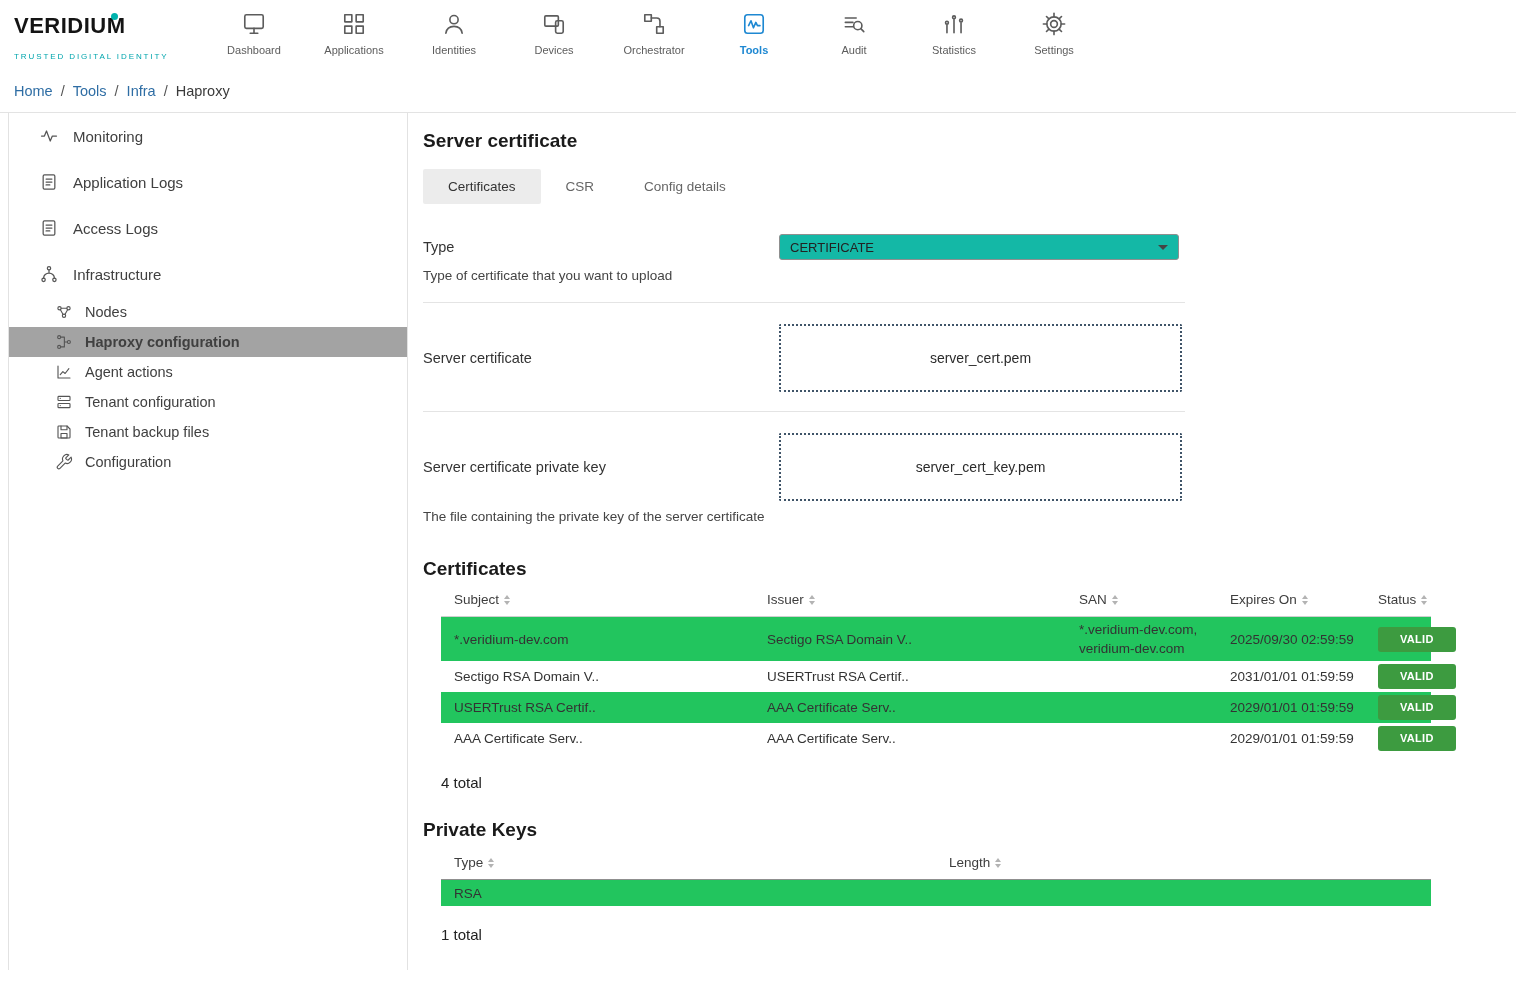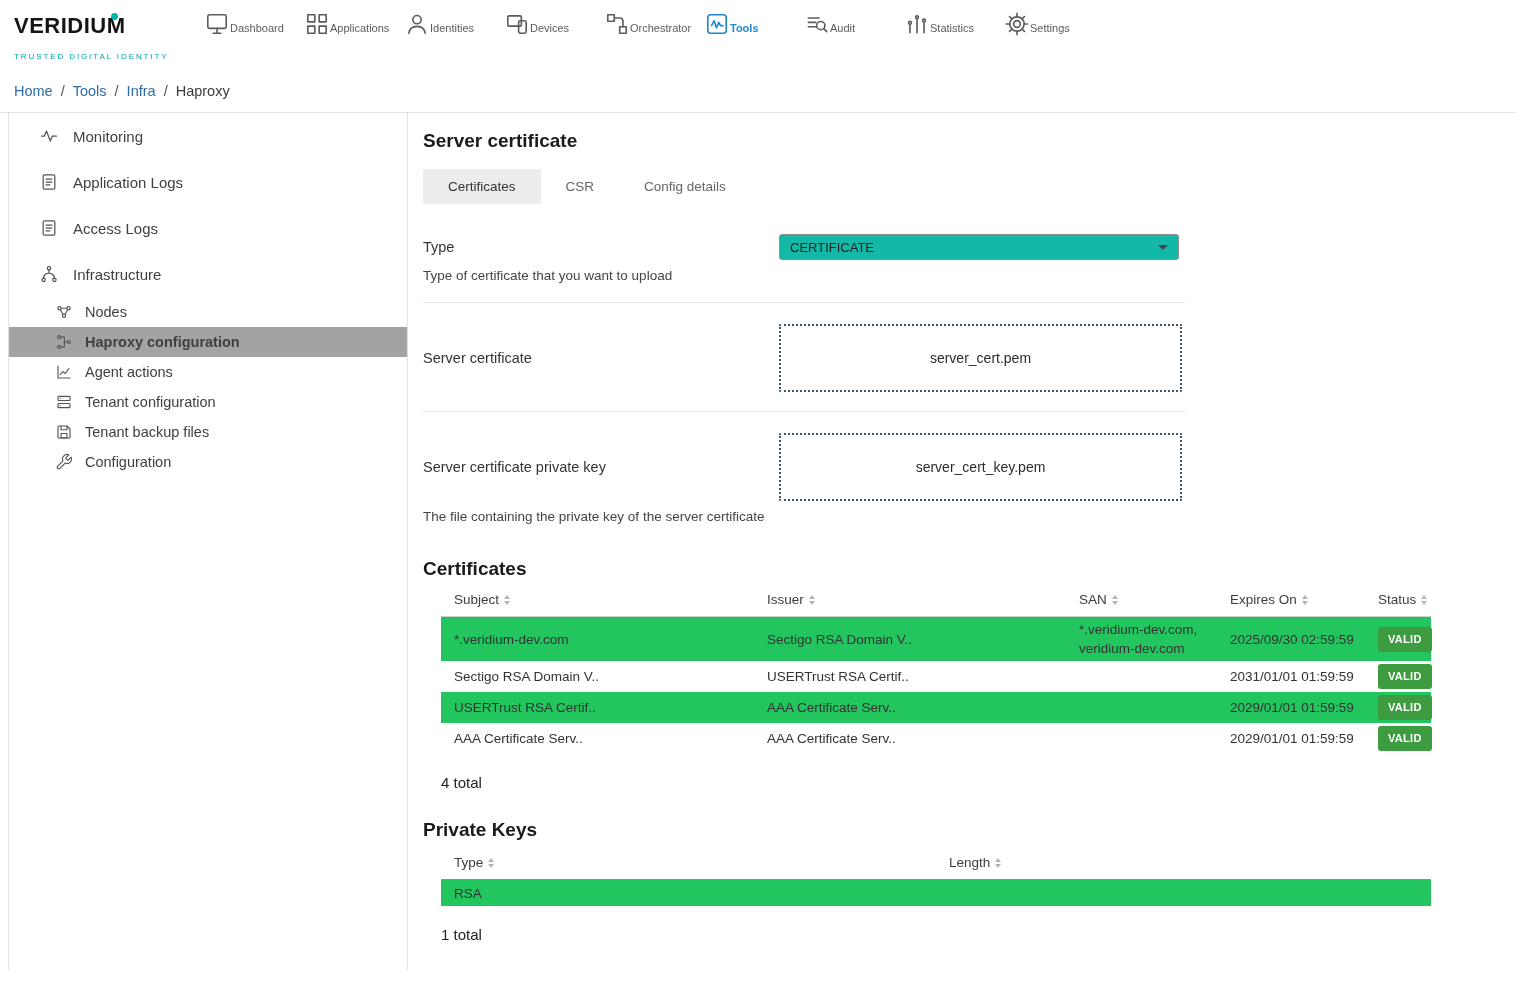--- a/index.html
+++ b/index.html
@@ -5,21 +5,21 @@
   html,body{margin:0;padding:0;background:#fff;width:1516px;height:985px;overflow:hidden;
     font-family:"Liberation Sans",sans-serif;color:#333;}
 
   
   .topbar{display:flex;align-items:flex-start;height:76px;padding-left:14px;box-sizing:border-box;}
   .logo{margin-top:12px;width:168px;position:relative;cursor:pointer;}
   .logo-name{font-size:22px;font-weight:800;letter-spacing:.5px;color:#141414;line-height:28px;}
   .logo-dot{position:absolute;top:1px;left:97px;width:7px;height:7px;border-radius:50%;background:#00b3ad;}
   .logo-tagline{font-size:8px;font-weight:400;letter-spacing:1.9px;color:#00a5ad;margin-top:12px;}
   .nav{display:flex;margin-left:22px;}
-  .nav-item{width:100px;display:flex;flex-direction:row;align-items:center;padding-top:11px;cursor:pointer;}
+  .nav-item{width:100px;display:flex;flex-direction:column;align-items:center;padding-top:11px;cursor:pointer;}
   .nav-icon svg{width:26px;height:26px;stroke:#5c5c5c;fill:none;stroke-width:1.5;stroke-linecap:round;stroke-linejoin:round;display:block;}
   .nav-label{font-size:11px;color:#5c5c5c;margin-top:7px;white-space:nowrap;}
   .nav-item.active .nav-icon svg{stroke:#1e88d2;}
   .nav-item.active .nav-label{color:#1e88d2;font-weight:700;}
 
   
   .breadcrumb{padding:7px 0 13px 14px;font-size:14.5px;}
   .breadcrumb a{color:#2e6da4;text-decoration:none;cursor:pointer;}
   .crumb-sep{color:#555;margin:0 8px;}
   .crumb-current{color:#3a3a3a;}
@@ -58,21 +58,21 @@
   .ktable .thead,.ktable .tr{grid-template-columns:495px 495px;}
   .th{display:flex;align-items:center;padding:0 0 7px 13px;font-size:13.5px;color:#3d3d3d;cursor:pointer;}
   .sort{display:inline-flex;flex-direction:column;gap:2px;margin-left:5px;}
   .sort i{display:block;width:0;height:0;border-left:3.5px solid transparent;border-right:3.5px solid transparent;}
   .sort .up{border-bottom:4px solid #b3b3b3;}
   .sort .down{border-top:4px solid #b3b3b3;}
   .tr{display:grid;align-items:center;padding:2px 0;}
   .tr.shade{background:#22c55e;}
   .td{padding:1px 6px 1px 13px;font-size:13.5px;color:#333;line-height:19px;}
   .badge{display:inline-block;background:#3d9b40;color:#fff;font-size:11px;font-weight:700;
-    padding:3px 10px;border-radius:3px;letter-spacing:.3px;}
+    padding:3px 22px;border-radius:3px;letter-spacing:.3px;}
   .total{font-size:15px;color:#222;margin:20px 0 0 18px;}
   .ktable{width:990px;margin:14px 0 0 18px;}
   .ktable .thead{border-bottom:1px solid #8f8f8f;}
   .ktable .tr{min-height:22px;}
   .pk-title{margin-top:28px;}
 </style>
 </head>
 <body>
 
 <header class="topbar">

